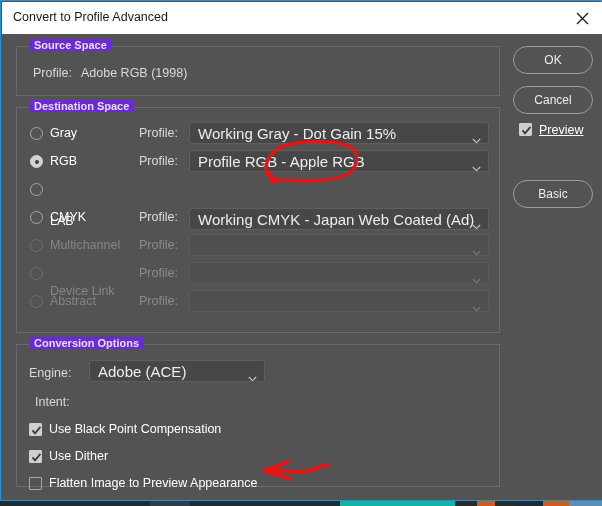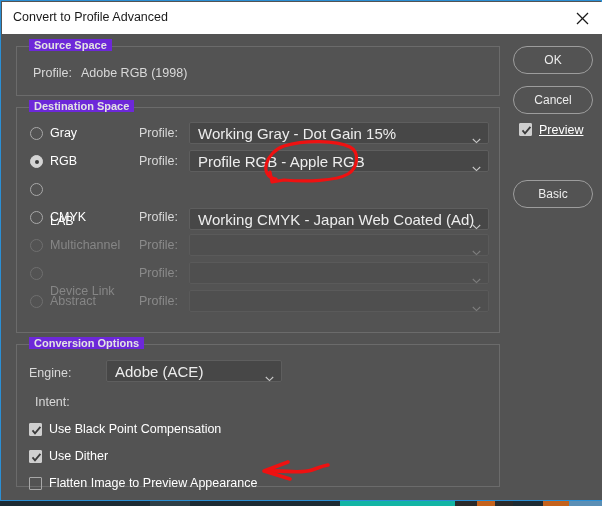--- a/index.html
+++ b/index.html
@@ -327,21 +327,21 @@
                   <path d="M0.8 1 L4.5 4.6 L8.2 1" fill="none" stroke="#c9c9c9" stroke-width="1.1"></path>
                 </svg></span>
             </div>
           </div>
       </div>
 
       <div class="group" id="group-conv">
         <div class="group-legend">Conversion Options</div>
 
         <div class="static-label" style="left:12px; top:21px;">Engine:</div>
-        <div class="dropdown" style="left:89px; top:15px; width:176px; height:22px;">
+        <div class="dropdown" style="left:72px; top:15px; width:176px; height:22px;">
           <span class="dd-text">Adobe (ACE)</span>
           <span class="dd-arrow">
             <svg width="9" height="6" viewBox="0 0 9 6">
                 <path d="M0.8 1 L4.5 4.6 L8.2 1" fill="none" stroke="#c9c9c9" stroke-width="1.1"></path>
               </svg>
           </span>
         </div>
 
         <div class="static-label" style="left:18px; top:50px;">Intent:</div>
 

